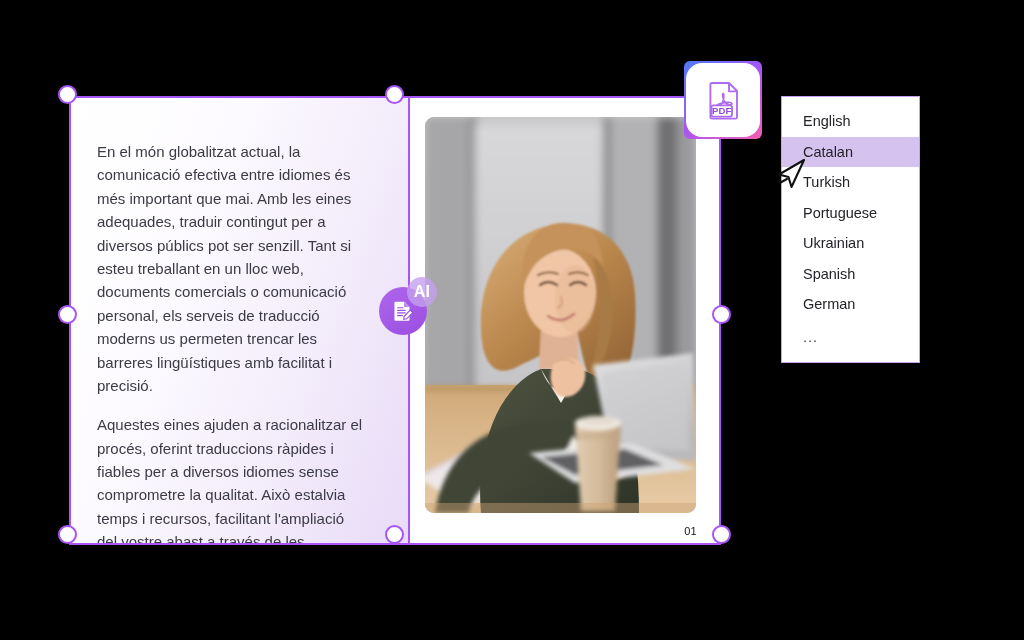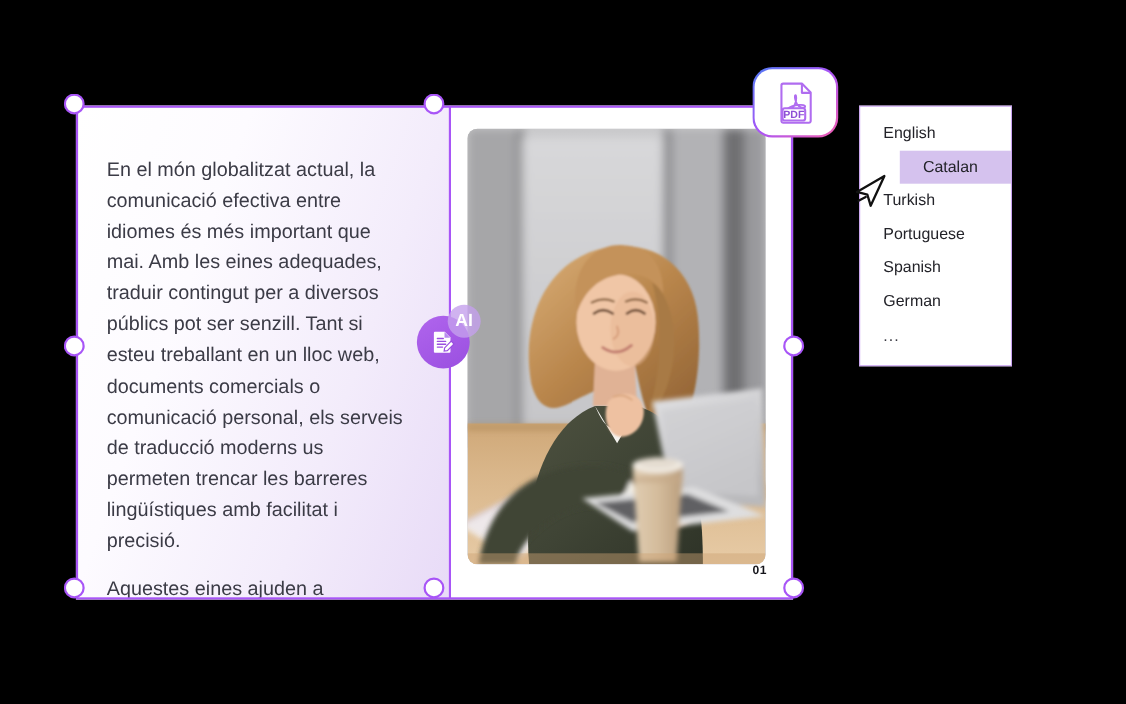--- a/index.html
+++ b/index.html
@@ -85,42 +85,42 @@
     margin:0 0 18px 0;
     font-size:33px;
     line-height:1.30;
     font-weight:bold;
     color:#1c1c22;
     letter-spacing:-0.4px;
     max-width:270px;
   }
   .doc-para{
     margin:0 12px 16px 0;
-    font-size:18px;
+    font-size:15px;
     line-height:1.56;
     color:#3b3b46;
     max-width:286px;
   }
 
   
   .photo{
     position:relative;
     width:271px;
     height:396px;
     border-radius:9px;
     overflow:hidden;
     background:#bfc0c2;
   }
   .photo svg{display:block;width:100%;height:100%;}
   .page-number{
     position:absolute;
     right:24px;
-    bottom:20px;
+    bottom:8px;
     font-size:11px;
-    font-weight:bold;
+    font-weight:normal;
     color:#14141a;
     letter-spacing:0.3px;
   }
 
   
   #ai-badge{
     position:absolute;
     left:310px;
     top:185px;
     width:54px;height:54px;
@@ -144,22 +144,22 @@
     font-size:16px;
     font-weight:bold;
     display:flex;align-items:center;justify-content:center;
     letter-spacing:0.2px;
   }
 
   
   #pdf-badge{
     position:absolute;
     left:684px; top:61px;
-    width:78px; height:64px;
-    border-radius:18px;
+    width:78px; height:78px;
+    border-radius:6px;
     padding:2px;
     background:linear-gradient(140deg,#4f7bf5 0%,#a855f7 48%,#f25fb0 100%);
     box-sizing:border-box;
     z-index:14;
   }
   #pdf-badge .inner{
     width:100%;height:100%;
     border-radius:16px;
     background:#ffffff;
     display:flex;align-items:center;justify-content:center;
@@ -177,21 +177,21 @@
     padding:9px 0 10px 0;
     z-index:13;
   }
   .lang-item{
     font-size:14.5px;
     color:#232329;
     padding:8px 0 8px 21px;
     line-height:1.0;
     box-sizing:border-box;
   }
-  .lang-item.selected{background:#d5c2ee;margin-left:36px;}
+  .lang-item.selected{background:#d5c2ee;}
   .lang-item.ellipsis{
     font-size:14.5px;
     color:#3a3a42;
     padding-top:10px;
     letter-spacing:1px;
   }
 
   
   #mouse-cursor{
     position:absolute;
@@ -390,20 +390,21 @@
       <text x="22.7" y="38" font-family="Liberation Sans, sans-serif" font-size="9.6" font-weight="bold" fill="#8e4fd6" text-anchor="middle">PDF</text>
     </svg>
   </div>
 </div>
 
 <div id="lang-dropdown">
   <div class="lang-item">English</div>
   <div class="lang-item selected">Catalan</div>
   <div class="lang-item">Turkish</div>
   <div class="lang-item">Portuguese</div>
+  <div class="lang-item">Ukrainian</div>
   <div class="lang-item">Spanish</div>
   <div class="lang-item">German</div>
   <div class="lang-item ellipsis">...</div>
 </div>
 
 <div id="mouse-cursor">
   <svg width="30" height="36" viewBox="0 0 30 36" aria-hidden="true">
     <path d="M27 2 L2 16.5 L11.5 19 L14.5 29 Z" fill="#ffffff" stroke="#111111" stroke-width="2.1" stroke-linejoin="round"></path>
     <path d="M3.5 24.5 L10 21" stroke="#111111" stroke-width="2.1" stroke-linecap="round"></path>
   </svg>

